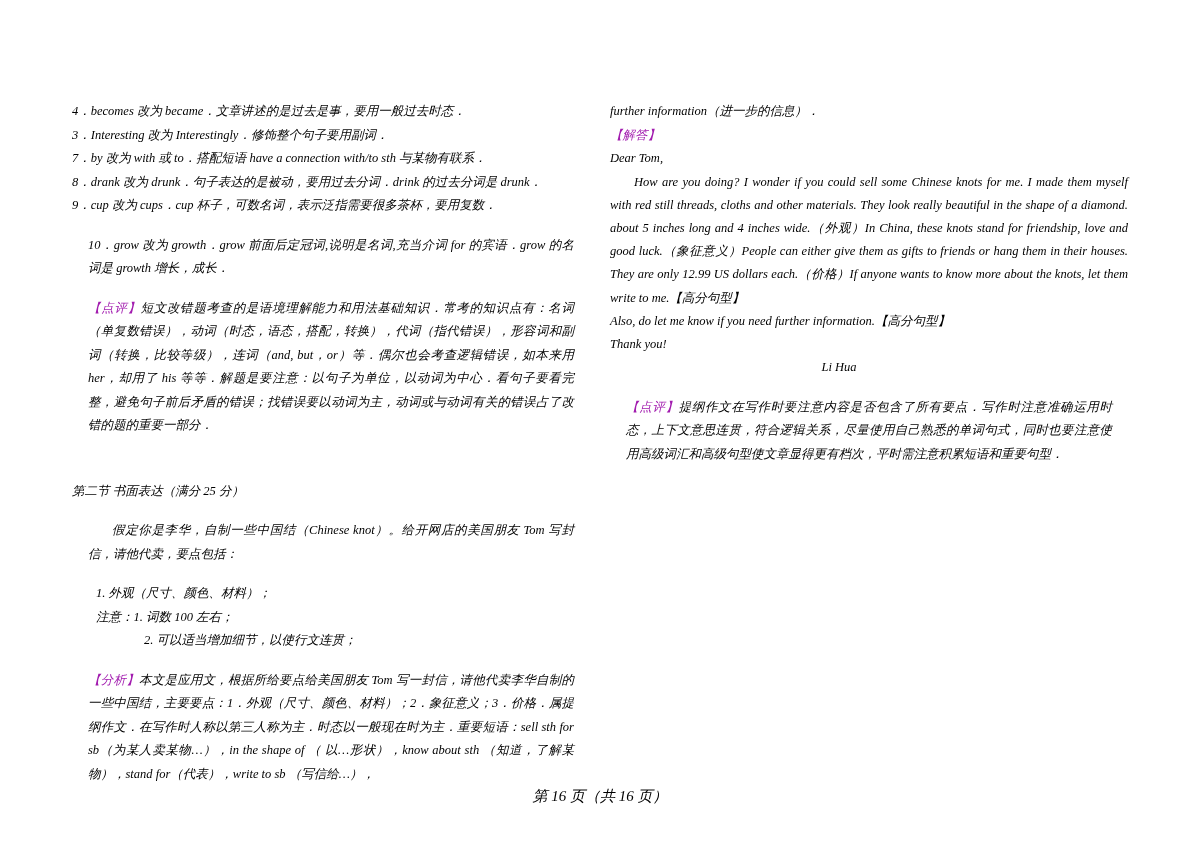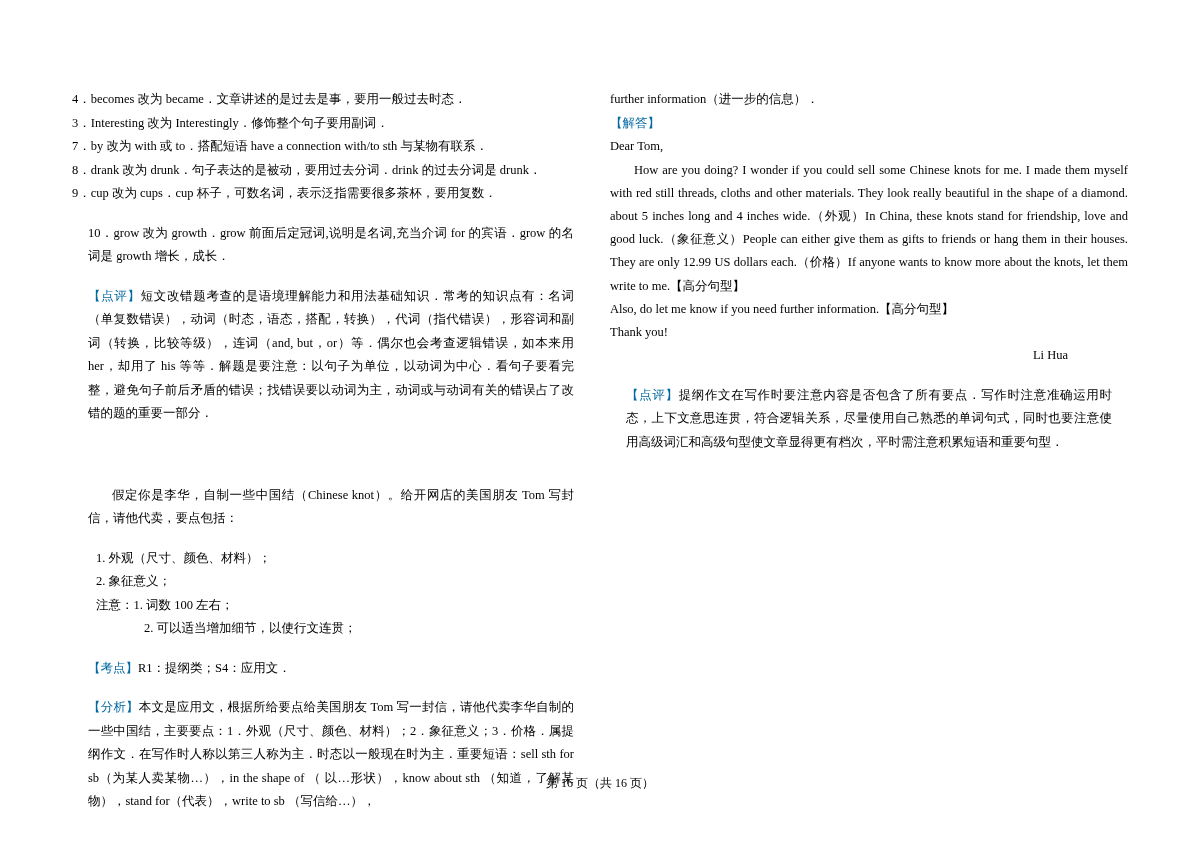--- a/index.html
+++ b/index.html
@@ -10,79 +10,80 @@
   body {
     width: 1200px;
     height: 848px;
     font-family: "Liberation Serif", serif;
     color: #000000;
     position: relative;
     overflow: hidden;
   }
   .page {
     position: absolute;
-    top: 0; left: 0;
+    top: 12px; left: 0;
     width: 1200px;
     height: 648px;
     background: #fff;
+    font-style: italic;
   }
   .col {
     position: absolute;
     top: 88px;
     width: 518px;
   }
   .col-left { left: 72px; }
   .col-right { left: 610px; }
 
   .line {
     font-size: 12.5px;
     line-height: 23.5px;
     color: #000;
     text-align: justify;
     white-space: normal;
   }
   .tag {
-    color: #0369a1;
+    color: #a21caf;
   }
   .indent1 { text-indent: 24px; }
   .indent2 { padding-left: 24px; }
   .indent4 { padding-left: 72px; }
 
   .para {
     font-size: 12.5px;
     line-height: 23.5px;
     text-align: justify;
     margin: 16px;
   }
   .para-en {
     font-size: 12.5px;
     line-height: 23.2px;
     text-align: justify;
     margin: 0;
   }
   .gap-lg { height: 26px; }
 
   .signature {
-    text-align: right;
+    text-align: center;
     padding-right: 60px;
     font-size: 12.5px;
     line-height: 23.5px;
   }
 
   .section-title {
     font-size: 12.5px;
     line-height: 23.5px;
   }
   .footer {
     position: absolute;
     left: 0;
     right: 0;
     top: 775px;
     text-align: center;
-    font-size: 12px;
+    font-size: 15px;
     color: #000;
     font-family: "Liberation Serif", serif;
   }
   .en { font-family: "Liberation Serif", serif; }
 </style>
 </head>
 <body>
 
 <div class="page">
 
@@ -92,30 +93,29 @@
     <div class="line">3．Interesting 改为 Interestingly．修饰整个句子要用副词．</div>
     <div class="line">7．by 改为 with 或 to．搭配短语 have a connection with/to sth 与某物有联系．</div>
     <div class="line">8．drank 改为 drunk．句子表达的是被动，要用过去分词．drink 的过去分词是 drunk．</div>
     <div class="line">9．cup 改为 cups．cup 杯子，可数名词，表示泛指需要很多茶杯，要用复数．</div>
     <div class="para">10．grow 改为 growth．grow 前面后定冠词,说明是名词,充当介词 for 的宾语．grow 的名词是 growth 增长，成长．</div>
 
     <div class="para"><span class="tag">【点评】</span><span>短文改错题考查的是语境理解能力和用法基础知识．常考的知识点有：名词（单复数错误），动词（时态，语态，搭配，转换），代词（指代错误），形容词和副词（转换，比较等级），连词（and, but，or）等．偶尔也会考查逻辑错误，如本来用 her，却用了 his 等等．解题是要注意：以句子为单位，以动词为中心．看句子要看完整，避免句子前后矛盾的错误；找错误要以动词为主，动词或与动词有关的错误占了改错的题的重要一部分．</span></div>
 
     <div class="gap-lg"></div>
 
+    <div class="section-title">第二节  书面表达（满分 25 分）</div>
 
     <div class="para indent1">假定你是李华，自制一些中国结（Chinese knot）。给开网店的美国朋友 Tom 写封信，请他代卖，要点包括：</div>
 
     <div class="line indent2">1. 外观（尺寸、颜色、材料）；</div>
-    <div class="line indent2">2. 象征意义；</div>
 
     <div class="line indent2">注意：1. 词数 100 左右；</div>
     <div class="line indent4">2. 可以适当增加细节，以使行文连贯；</div>
 
-    <div class="para"><span class="tag">【考点】</span><span>R1：提纲类；S4：应用文．</span></div>
 
     <div class="para"><span class="tag">【分析】</span><span>本文是应用文，根据所给要点给美国朋友 Tom 写一封信，请他代卖李华自制的一些中国结，主要要点：1．外观（尺寸、颜色、材料）；2．象征意义；3．价格．属提纲作文．在写作时人称以第三人称为主．时态以一般现在时为主．重要短语：sell sth for sb（为某人卖某物…），in the shape of （ 以…形状），know   about sth （知道，了解某物），stand for（代表），write to sb （写信给…），</span></div>
 
   </div>
 
   <div class="col col-right">
 
     <div class="line">further information（进一步的信息）．</div>
 
     <div class="line tag">【解答】</div>

